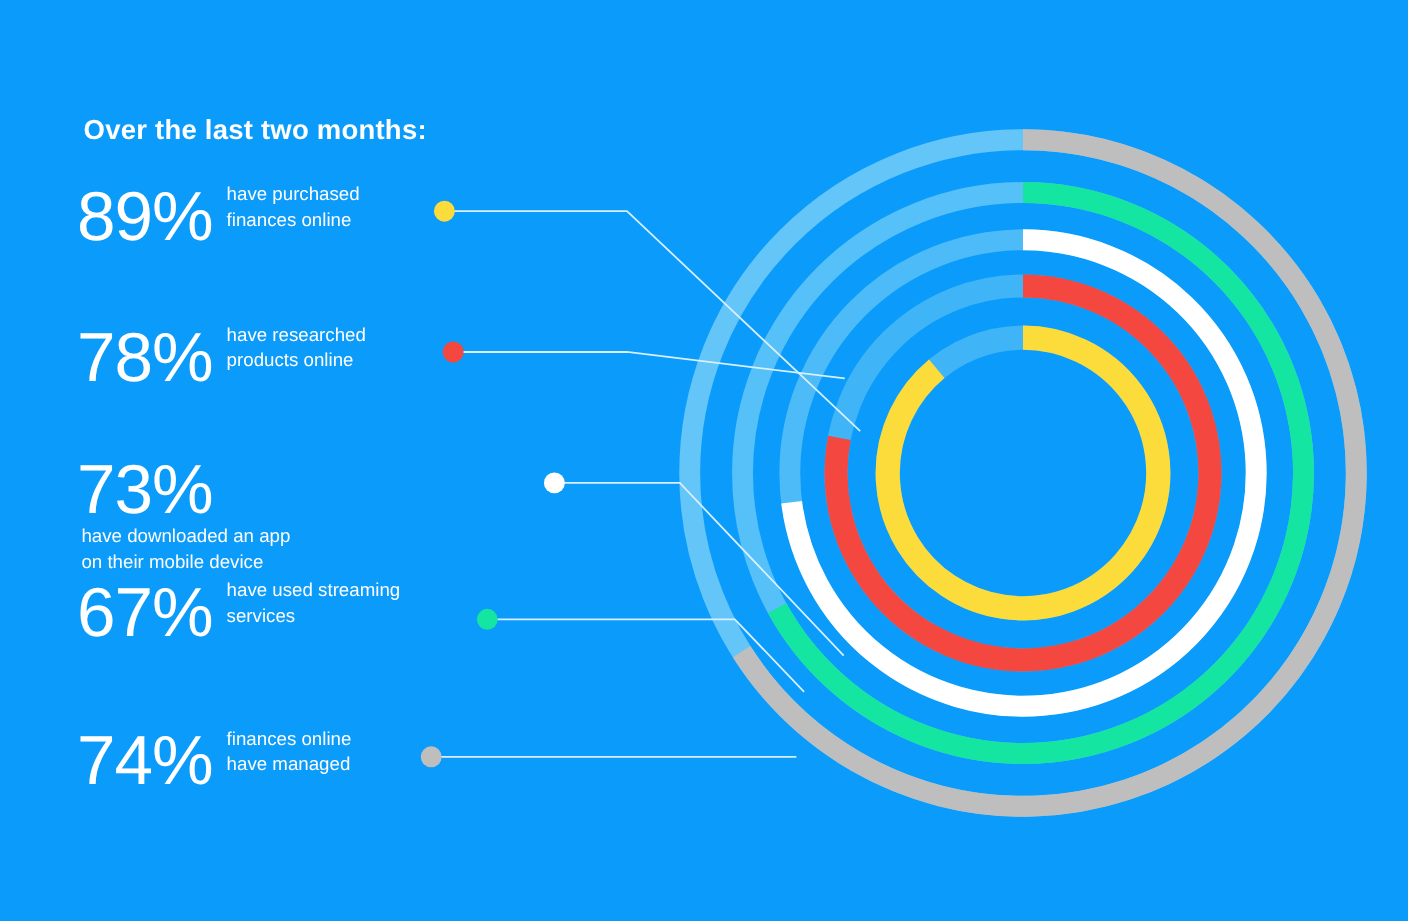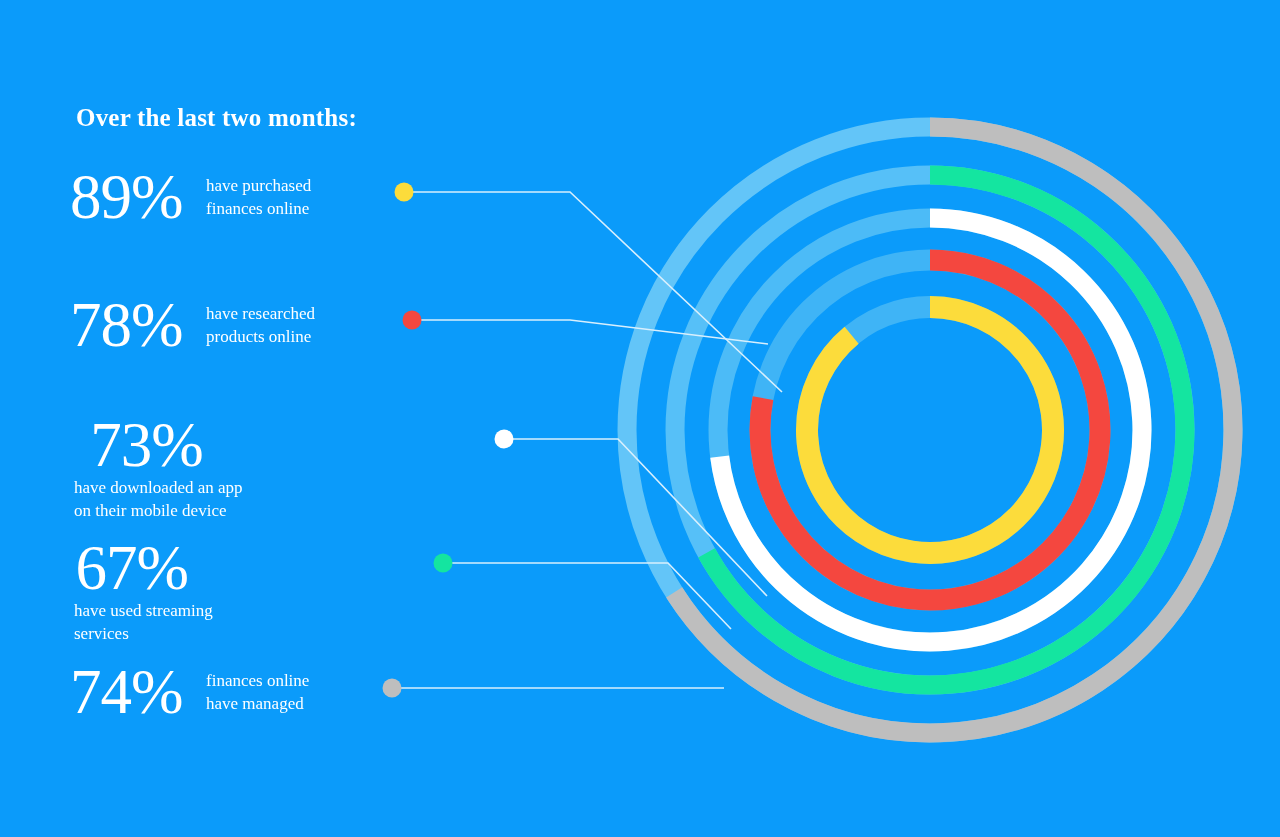--- a/index.html
+++ b/index.html
@@ -2,31 +2,31 @@
 <html><head>
 <meta charset="utf-8">
 <style>
   * { margin:0; padding:0; box-sizing:border-box; }
   html, body {
     width:1280px; height:837px;
     background:#0B9BFA;
     font-family:"Liberation Sans", sans-serif;
     overflow:hidden;
   }
-  #stage { position:relative; width:1185px; height:837px; background:#0B9BFA;font-family:Liberation Serif, serif; }
+  #stage { position:relative; width:1185px; height:837px; background:#0B9BFA; }
 
   
   #heading {
     position:absolute; left:76px; top:104px;
     font-size:25px; font-weight:bold; color:#FFFFFF;
     letter-spacing:0.2px; white-space:nowrap;
   }
 
   
-  .stat-row { position:absolute; left:70px; display:flex; align-items:center; }
+  .stat-row { position:absolute; left:70px; display:flex; align-items:flex-start; }
   .stat-pct {
     color:#FFFFFF; font-size:63px; font-weight:300;
     line-height:1; letter-spacing:-1px;
     width:132px; text-align:left; white-space:nowrap;
   }
   .stat-desc {
     color:#FFFFFF; font-size:17px; font-weight:300;
     line-height:1.33; margin-left:4px; white-space:nowrap;
   }
   .stat-desc span { display:block; }
@@ -89,21 +89,21 @@
   </div>
 
   <div class="stat-row" style="top:414px;flex-direction:column;">
     <div class="stat-pct">73%</div>
     <div class="stat-desc">
       <span>have downloaded an app</span>
       <span>on their mobile device</span>
     </div>
   </div>
 
-  <div class="stat-row" style="top:537px;flex-direction:column;">
+  <div class="stat-row" style="top:526px;">
     <div class="stat-pct">67%</div>
     <div class="stat-desc">
       <span>have used streaming</span>
       <span>services</span>
     </div>
   </div>
 
   <div class="stat-row" style="top:661px;">
     <div class="stat-pct">74%</div>
     <div class="stat-desc">

